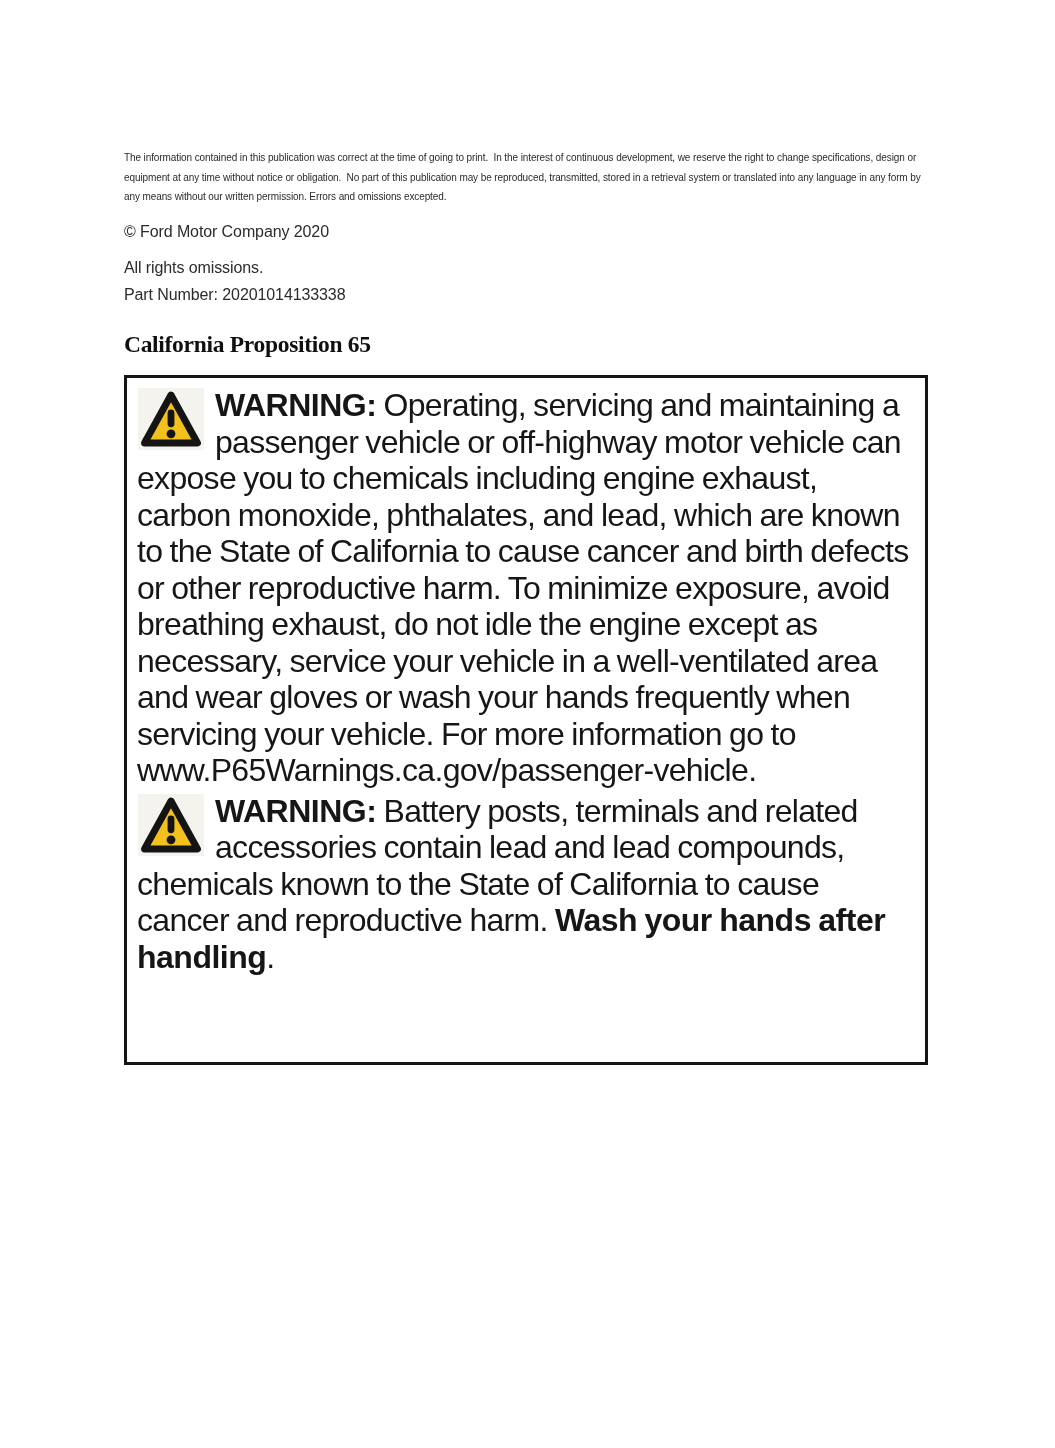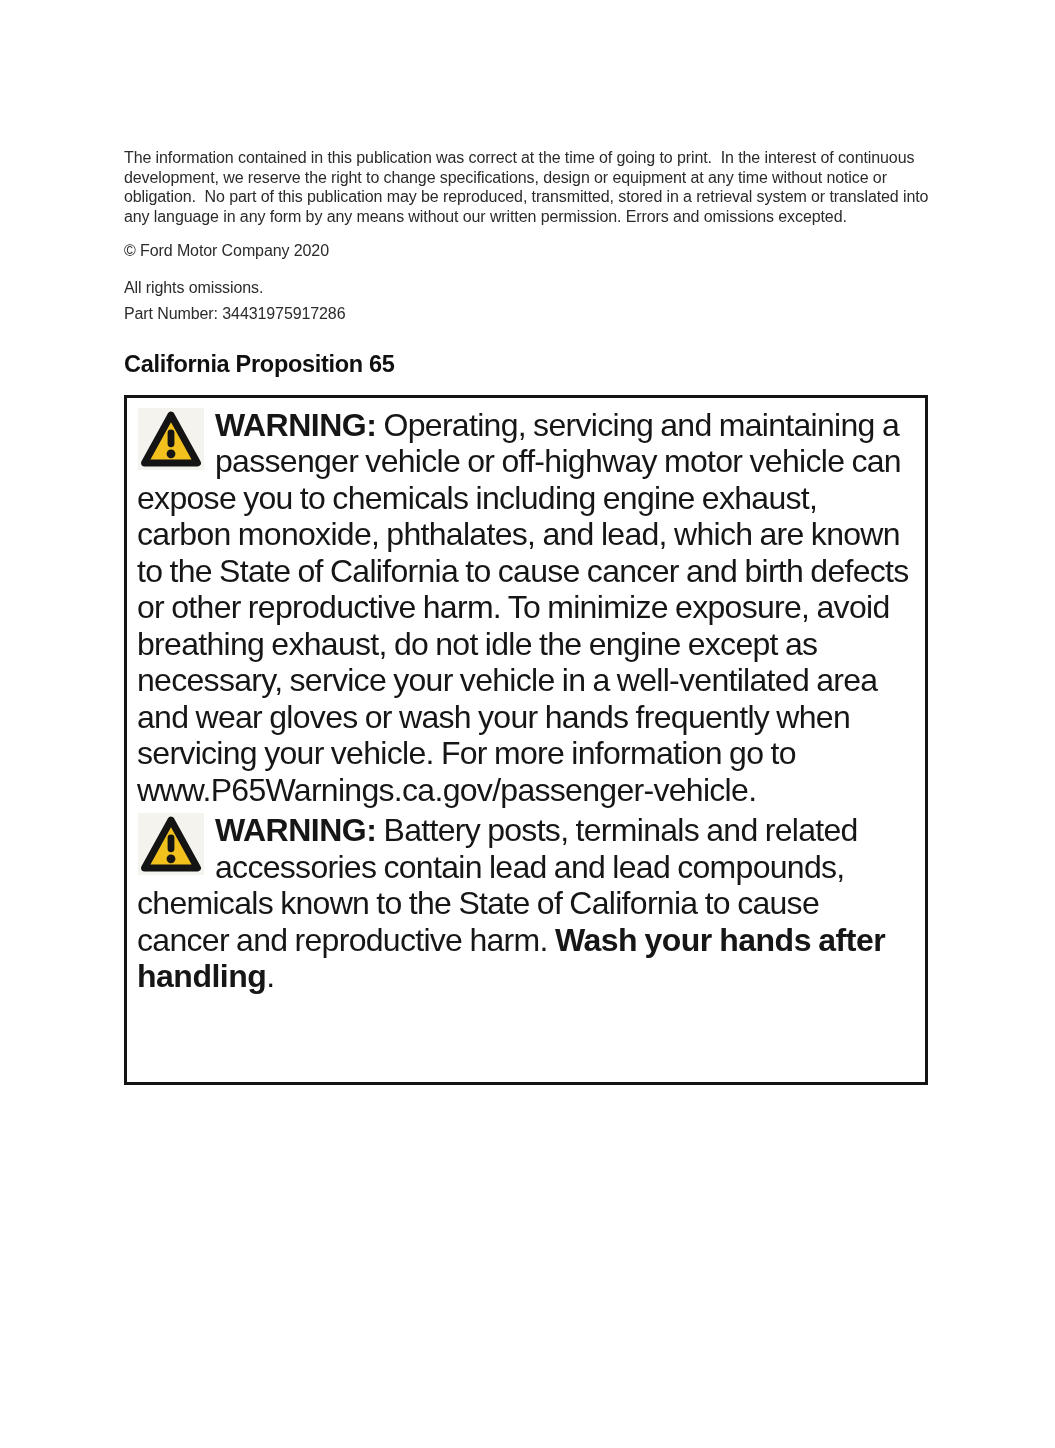--- a/index.html
+++ b/index.html
@@ -14,21 +14,21 @@
     overflow: hidden;
   }
   .content {
     position: absolute;
     left: 124px;
     top: 148px;
     width: 810px;
   }
   .notice {
     margin: 0;
-    font-size: 16px;
+    font-size: 10px;
     line-height: 19.5px;
     letter-spacing: -0.1px;
     color: #2b2b2b;
     white-space: pre-wrap;
   }
   .meta-line {
     margin: 0;
     font-size: 16px;
     line-height: 19.5px;
     letter-spacing: -0.1px;
@@ -37,20 +37,21 @@
   .copyright { margin-top: 15px; }
   .rights    { margin-top: 17px; }
   .partnum   { margin-top: 7px; }
   .heading {
     margin: 26px 0 0 0;
     font-size: 23.5px;
     line-height: 28px;
     font-weight: 800;
     letter-spacing: -0.3px;
     color: #101010;
+    font-family: Liberation Serif, serif;
   }
   .warning-box {
     margin-top: 17px;
     width: 804px;
     min-height: 690px;
     border: 3px solid #141414;
     padding: 9px 10px 12px 10px;
     background: #ffffff;
   }
   .warning-para {
@@ -87,21 +88,21 @@
 
 <div class="page">
   <div class="content">
 
     <p class="notice">The information contained in this publication was correct at the time of going to print.  In the interest of continuous development, we reserve the right to change specifications, design or equipment at any time without notice or obligation.  No part of this publication may be reproduced, transmitted, stored in a retrieval system or translated into any language in any form by any means without our written permission. Errors and omissions excepted.</p>
 
     <p class="meta-line copyright">© Ford Motor Company 2020</p>
 
     <p class="meta-line rights">All rights omissions.</p>
 
-    <p class="meta-line partnum">Part Number: 34431975917286</p>
+    <p class="meta-line partnum">Part Number: 20201014133338</p>
 
     <h1 class="heading">California Proposition 65</h1>
 
     <div class="warning-box">
 
       <p class="warning-para">
         <span class="warn-icon">
           <svg viewBox="0 0 100 92" aria-hidden="true">
             <path d="M50 8 L92 84 L8 84 Z" fill="#F2C11E" stroke="#141414" stroke-width="11" stroke-linejoin="round"></path>
             <rect x="44.6" y="31" width="10.8" height="28" rx="5.4" fill="#141414"></rect>

